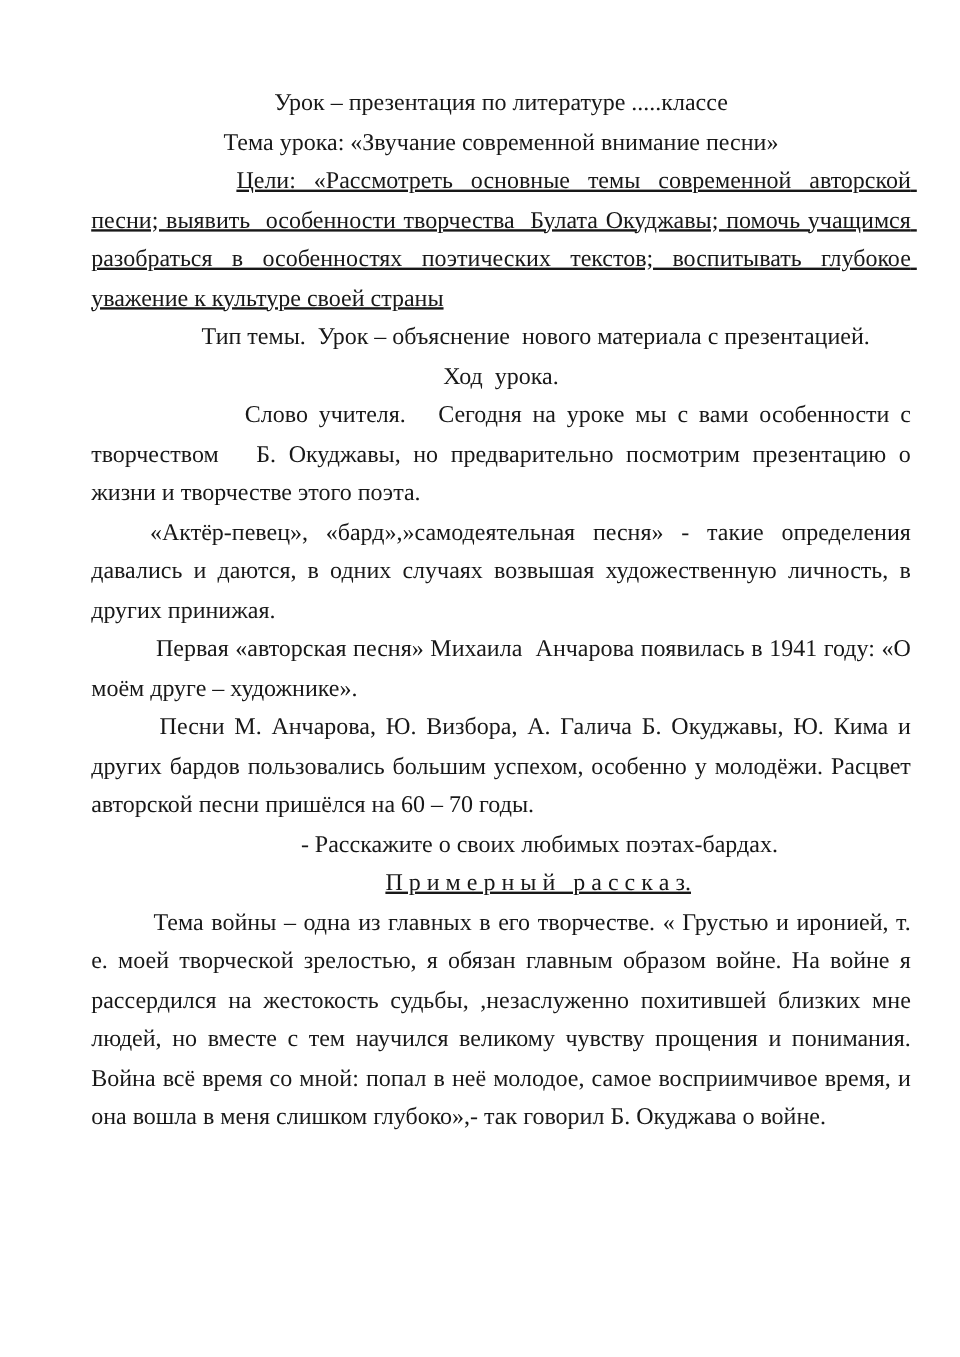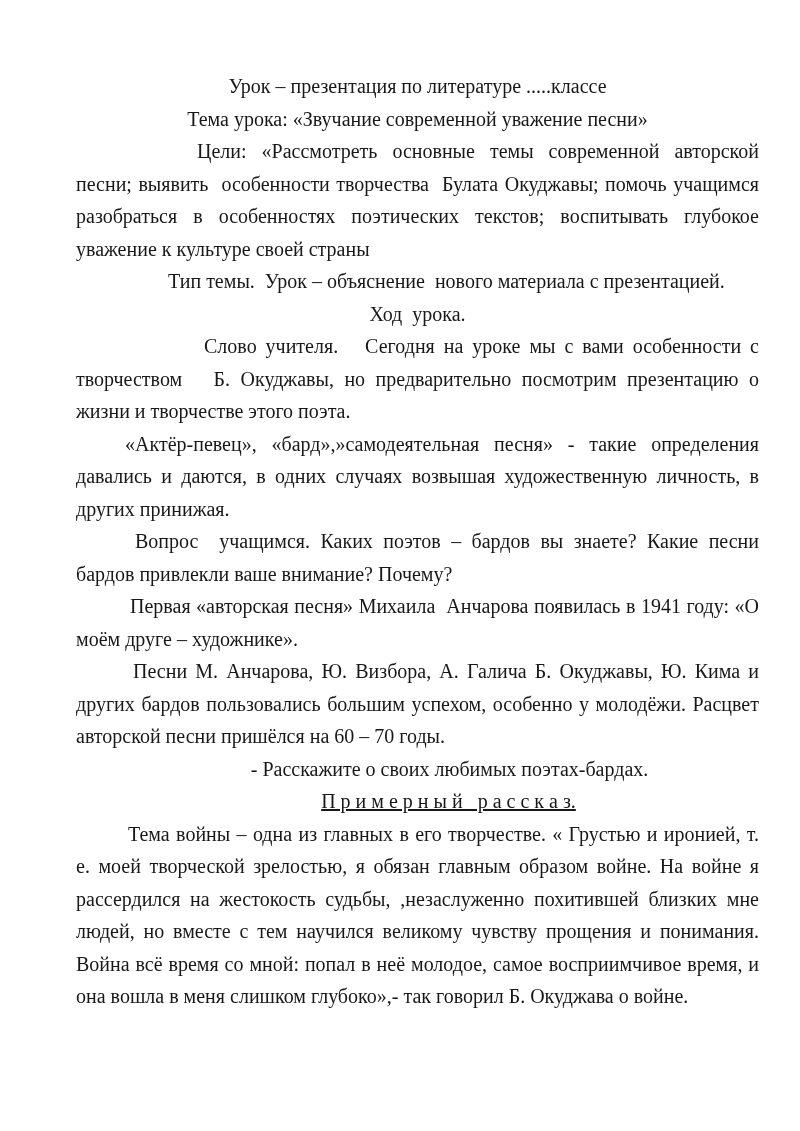--- a/index.html
+++ b/index.html
@@ -23,42 +23,41 @@
   .page p {
     margin: 0;
     white-space: pre-wrap;       
     hyphens: none;
   }
   .center  { text-align: center; }
   .justify { text-align: justify; }
   .left    { text-align: center; }
 
   
-  .ind-goals    { text-indent: 121px; }
+  .ind-goals    { text-indent: 121px; text-decoration: underline; }
   .ind-type     { text-indent: 92px;  }
   .ind-teacher  { text-indent: 128px; }
   .ind-defs     { text-indent: 49px;  }
   .ind-question { text-indent: 59px;  }
   .ind-first    { text-indent: 54px;  }
   .ind-songs    { text-indent: 57px;  }
   .ind-tell     { text-indent: 64px;  }
   .ind-sample   { text-indent: 62px; text-decoration: underline;  }
   .ind-origin   { text-indent: 51px;  }
   .ind-war      { text-indent: 52px;  }
 </style>
 </head>
 <body>
 
 <div class="page">
   <p class="center">Урок – презентация по литературе .....классе</p>
-  <p class="center">Тема урока: «Звучание современной уважение песни»</p>
+  <p class="center">Тема урока: «Звучание современной внимание песни»</p>
   <p class="justify ind-goals">Цели: «Рассмотреть основные темы современной авторской песни; выявить  особенности творчества  Булата Окуджавы; помочь учащимся разобраться в особенностях поэтических текстов; воспитывать глубокое уважение к культуре своей страны</p>
   <p class="justify ind-type">Тип темы.  Урок – объяснение  нового материала с презентацией.</p>
   <p class="center">Ход  урока.</p>
   <p class="justify ind-teacher">Слово учителя.   Сегодня на уроке мы с вами особенности с творчеством   Б. Окуджавы, но предварительно посмотрим презентацию о жизни и творчестве этого поэта.</p>
   <p class="justify ind-defs">«Актёр-певец», «бард»,»самодеятельная песня» - такие определения давались и даются, в одних случаях возвышая художественную личность, в других принижая.</p>
-  <p class="justify ind-question">Вопрос  учащимся. Каких поэтов – бардов вы знаете? Какие песни бардов привлекли ваше внимание? Почему?</p>
   <p class="justify ind-first">Первая «авторская песня» Михаила  Анчарова появилась в 1941 году: «О моём друге – художнике».</p>
   <p class="justify ind-songs">Песни М. Анчарова, Ю. Визбора, А. Галича Б. Окуджавы, Ю. Кима и других бардов пользовались большим успехом, особенно у молодёжи. Расцвет авторской песни пришёлся на 60 – 70 годы.</p>
   <p class="left ind-tell">- Расскажите о своих любимых поэтах-бардах.</p>
   <p class="left ind-sample">П р и м е р н ы й   р а с с к а з.</p>
   <p class="justify ind-war">Тема войны – одна из главных в его творчестве. « Грустью и иронией, т. е. моей творческой зрелостью, я обязан главным образом войне. На войне я рассердился на жестокость судьбы, ,незаслуженно похитившей близких мне людей, но вместе с тем научился великому чувству прощения и понимания. Война всё время со мной: попал в неё молодое, самое восприимчивое время, и она вошла в меня слишком глубоко»,- так говорил Б. Окуджава о войне.</p>
 </div>
 
 </body></html>

